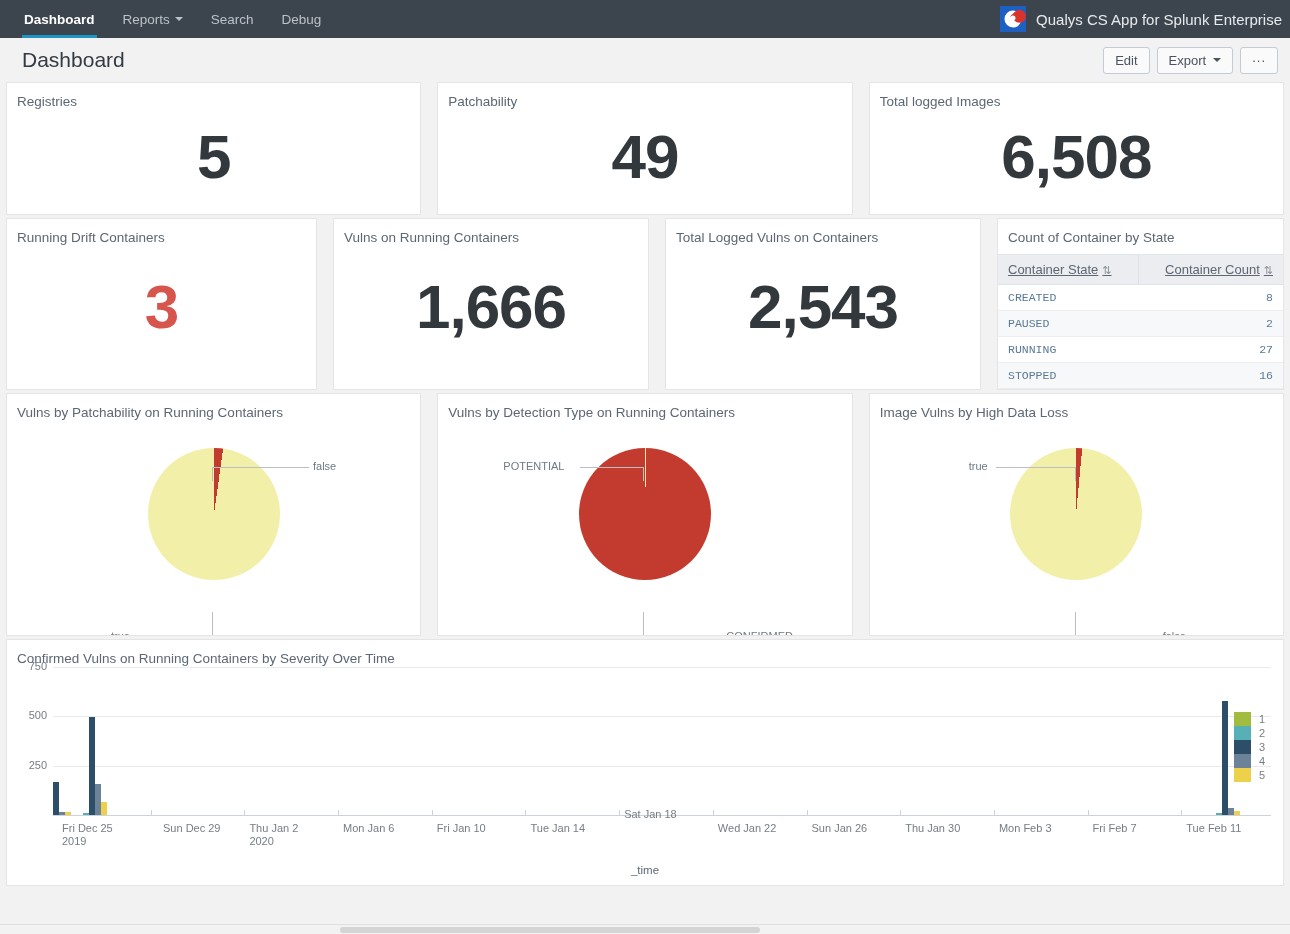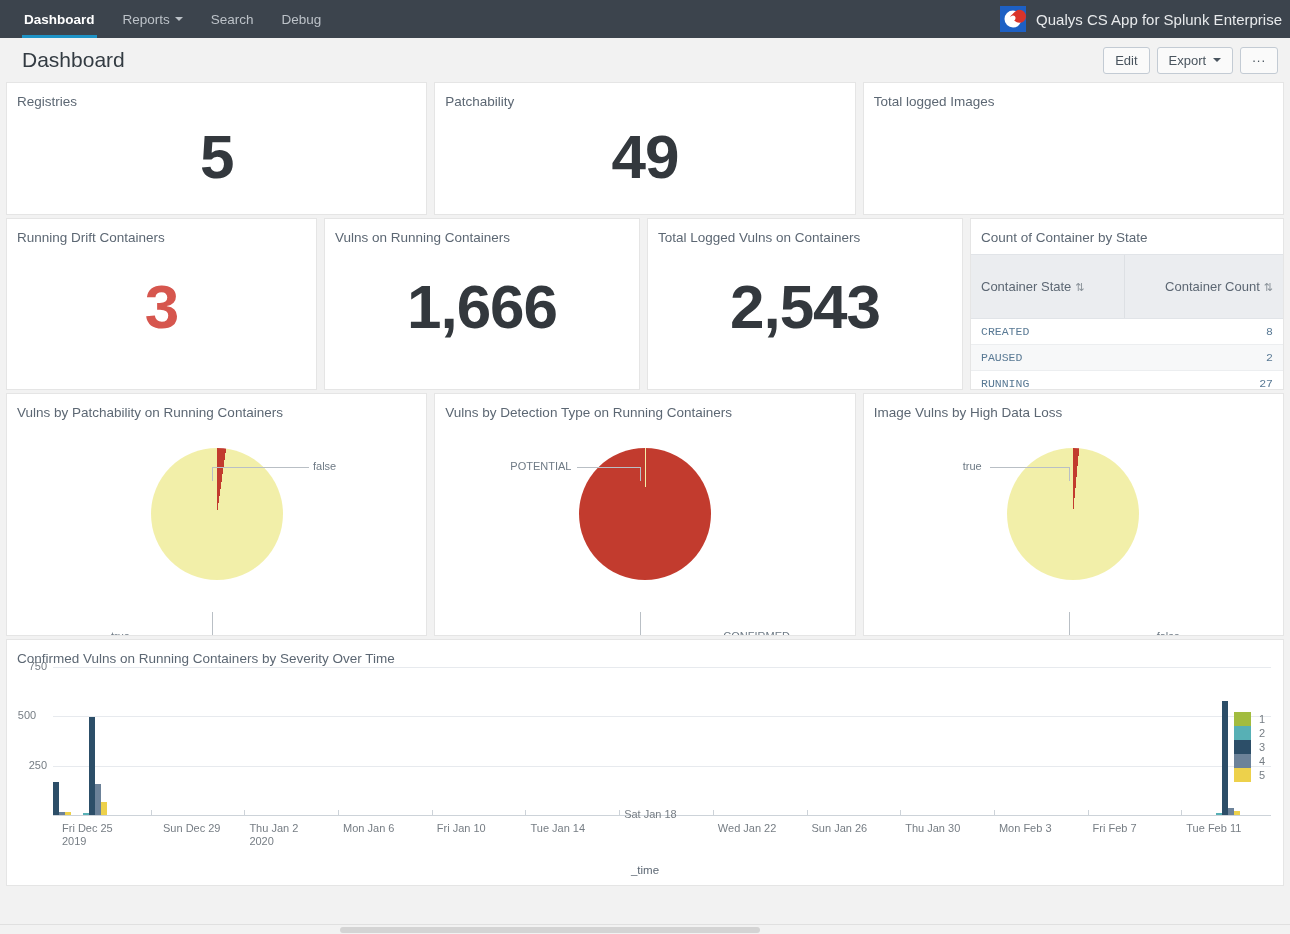--- a/index.html
+++ b/index.html
@@ -84,21 +84,21 @@
     color: #49545e; font-size: 13px;
     display: flex; align-items: center; justify-content: center;
     gap: 7px; cursor: pointer;
     font-family: "Liberation Sans", sans-serif;
   }
   .btn .caret { border-top-color: #49545e; margin-left: 0; }
   .btn-ellipsis { letter-spacing: 1px; padding-bottom: 6px; min-width: 36px; }
 
   
   .board { padding: 0 6px; }
-  .row { display: flex; gap: 7px; margin-bottom: 3px; }
+  .row { display: flex; gap: 16px; margin-bottom: 3px; }
   .panel {
     background: #ffffff;
     border: 1px solid #e5e5e5;
     position: relative;
     overflow: hidden;
   }
   .panel-title {
     font-size: 13.5px; color: #5c6773;
     padding: 11px 0 0 10px;
     line-height: 16px;
@@ -119,25 +119,26 @@
   
   .table-panel { width: 322px; height: 172px; }
   table.state-table {
     width: 100%; border-collapse: collapse;
     margin-top: 8px;
   }
   table.state-table th {
     background: #ebedf0;
     color: #5c6773; font-weight: normal;
     font-size: 13px;
-    padding: 24px 10px;
+    padding: 7px 10px;
     text-align: left;
     border-top: 1px solid #e1e4e8;
     border-bottom: 1px solid #e1e4e8;
     white-space: nowrap;
+    text-decoration: underline;
   }
   table.state-table th.num { text-align: right; }
   table.state-table th.num span.sortglyph { margin-left: 4px; }
   table.state-table th span.sortglyph {
     color: #8a9299; font-size: 11px; margin-left: 4px;
   }
   table.state-table th + th { border-left: 1px solid #dde0e4; }
   table.state-table td {
     font-family: "Liberation Mono", monospace;
     font-size: 11.5px; color: #5a7a95;
@@ -262,20 +263,21 @@
     <div class="panel sv-panel">
       <div class="panel-title">Registries</div>
       <div class="sv-value">5</div>
     </div>
     <div class="panel sv-panel">
       <div class="panel-title">Patchability</div>
       <div class="sv-value">49</div>
     </div>
     <div class="panel sv-panel">
       <div class="panel-title">Total logged Images</div>
+      <div class="sv-value">6,508</div>
     </div>
   </div>
 
   <div class="row">
     <div class="panel sv-panel tall" style="flex:0 0 311px">
       <div class="panel-title">Running Drift Containers</div>
       <div class="sv-value red">3</div>
     </div>
     <div class="panel sv-panel tall" style="flex:0 0 316px">
       <div class="panel-title">Vulns on Running Containers</div>
@@ -333,21 +335,21 @@
         <div class="pie-label" style="left:104px; top:209px;">true</div>
       </div>
     </div>
 
     <div class="panel pie-panel">
       <div class="panel-title">Vulns by Detection Type on Running Containers</div>
       <div class="pie-wrap">
         <div class="pie" id="pie1" style="background: conic-gradient(rgb(242, 239, 169) 0deg, rgb(242, 239, 169) 1.08deg, rgb(194, 59, 46) 1.08deg, rgb(194, 59, 46) 360deg);"></div>
         <div class="leader" style="left:205px; top:46px; width:1px; height:14px;"></div>
         <div class="leader" style="left:142px; top:46px; width:64px; height:1px;"></div>
-        <div class="pie-label" style="left:75px; top:39px;">POTENTIAL</div>
+        <div class="pie-label" style="left:65px; top:39px;">POTENTIAL</div>
         <div class="leader" style="left:205px; top:191px; width:1px; height:25px;"></div>
 
         <div class="pie-label" style="left:288px; top:209px;">CONFIRMED</div>
       </div>
     </div>
 
     <div class="panel pie-panel">
       <div class="panel-title">Image Vulns by High Data Loss</div>
       <div class="pie-wrap">
         <div class="pie" id="pie2" style="background: conic-gradient(rgb(194, 59, 46) 0deg, rgb(194, 59, 46) 5.4deg, rgb(242, 239, 169) 5.4deg, rgb(242, 239, 169) 360deg);"></div>
@@ -361,21 +363,21 @@
     </div>
   </div>
 
   <div class="row">
     <div class="panel chart-panel">
       <div class="panel-title">Confirmed Vulns on Running Containers by Severity Over Time</div>
       <div class="chart-area" id="chart-area">
           <div class="gridline" style="top: 0px;"></div>
           <div class="ytick" style="top: 0px;">750</div>
           <div class="gridline" style="top: 49.3333px;"></div>
-          <div class="ytick" style="top: 49.3333px; text-align: center;">500</div>
+          <div class="ytick" style="top: 49.3333px;">500</div>
           <div class="gridline" style="top: 98.6667px;"></div>
           <div class="ytick" style="top: 98.6667px;">250</div>
           <div class="axisline" style="top: 148px;"></div>
           <div class="xtickmark" style="left: 50px; top: 143px;"></div>
           <div class="xtick" style="left: 55px; top: 155px;">
             <div>Fri Dec 25</div>
             <div>2019</div>
           </div>
           <div class="xtickmark" style="left: 143.692px; top: 143px;"></div>
           <div class="xtick" style="left: 156px; top: 155px;">

